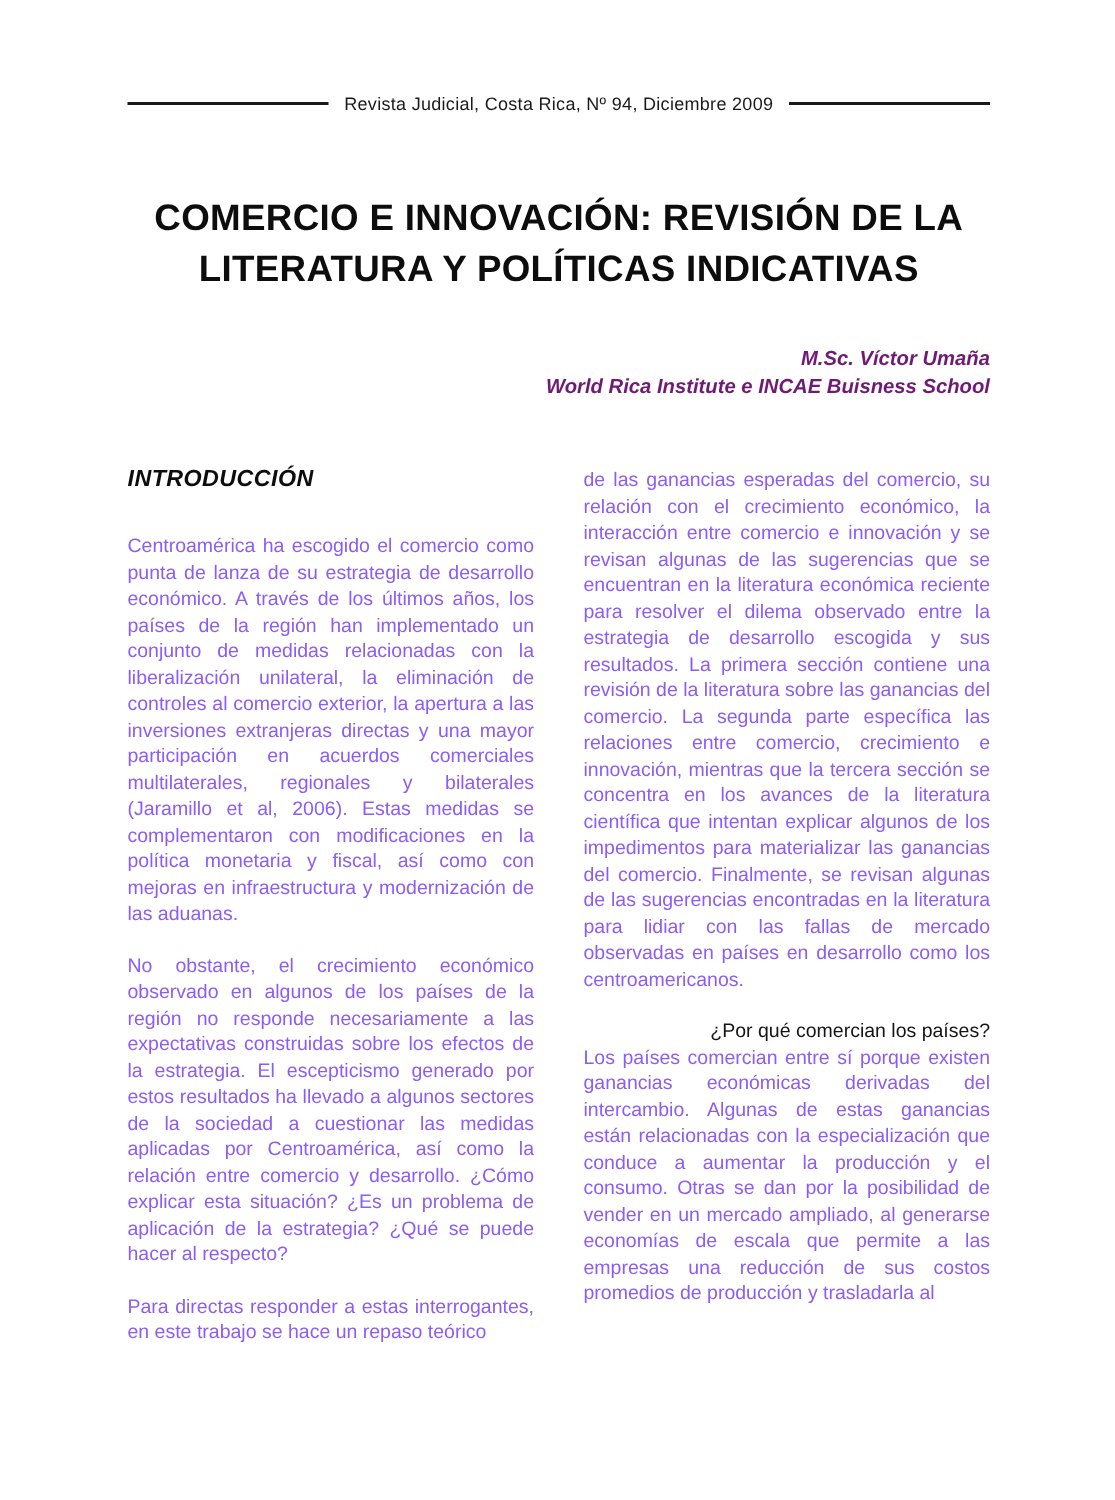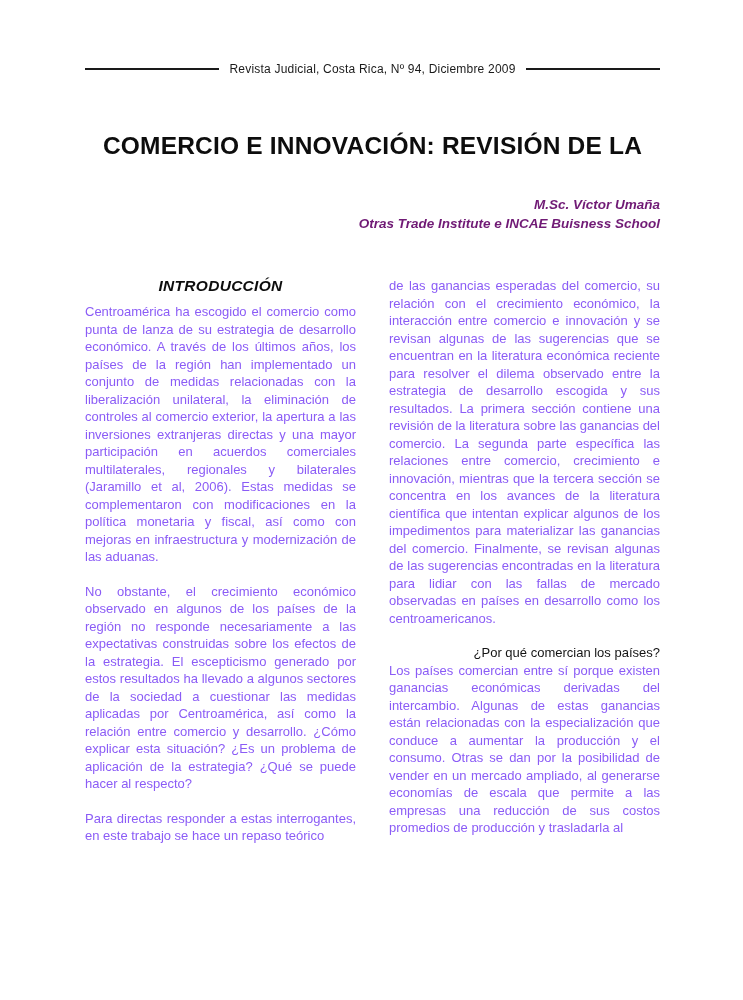--- a/index.html
+++ b/index.html
@@ -64,23 +64,22 @@
   }
   .col {
     flex: 1;
     min-width: 0;
   }
   .section-heading {
     font-weight: bold;
     font-style: italic;
     font-size: 15.5px;
     letter-spacing: 0.3px;
-    margin-bottom: 8px;
+    margin-bottom: 26px;
     color: #0d0d0d;
-    text-align: center;
   }
   .body-text {
     font-size: 13px;
     line-height: 17.5px;
     text-align: justify;
     color: #8b5cf6;
   }
   .body-text + .body-text { margin-top: 17px; }
   .subheading {
     font-size: 13px;
@@ -97,25 +96,26 @@
 <div class="page">
 
   <div class="journal-header">
     <span class="rule"></span>
     <span class="label">Revista Judicial, Costa Rica, Nº 94, Diciembre 2009</span>
     <span class="rule"></span>
   </div>
 
   <div class="title-block">
     <div>COMERCIO E INNOVACIÓN: REVISIÓN DE LA</div>
+    <div>LITERATURA Y POLÍTICAS INDICATIVAS</div>
   </div>
 
   <div class="author-block">
     <div>M.Sc. Víctor Umaña</div>
-    <div>Otras Trade Institute e INCAE Buisness School</div>
+    <div>World Rica Institute e INCAE Buisness School</div>
   </div>
 
   <div class="columns">
 
     <div class="col">
       <div class="section-heading">INTRODUCCIÓN</div>
       <p class="body-text">Centroamérica ha escogido el comercio como punta de lanza de su estrategia de desarrollo económico. A través de los últimos años, los países de la región han implementado un conjunto de medidas relacionadas con la liberalización unilateral, la eliminación de controles al comercio exterior, la apertura a las inversiones extranjeras directas y una mayor participación en acuerdos comerciales multilaterales, regionales y bilaterales (Jaramillo et al, 2006). Estas medidas se complementaron con modificaciones en la política monetaria y fiscal, así como con mejoras en infraestructura y modernización de las aduanas.</p>
       <p class="body-text">No obstante, el crecimiento económico observado en algunos de los países de la región no responde necesariamente a las expectativas construidas sobre los efectos de la estrategia. El escepticismo generado por estos resultados ha llevado a algunos sectores de la sociedad a cuestionar las medidas aplicadas por Centroamérica, así como la relación entre comercio y desarrollo. ¿Cómo explicar esta situación? ¿Es un problema de aplicación de la estrategia? ¿Qué se puede hacer al respecto?</p>
       <p class="body-text">Para directas responder a estas interrogantes, en este trabajo se hace un repaso teórico</p>
     </div>

